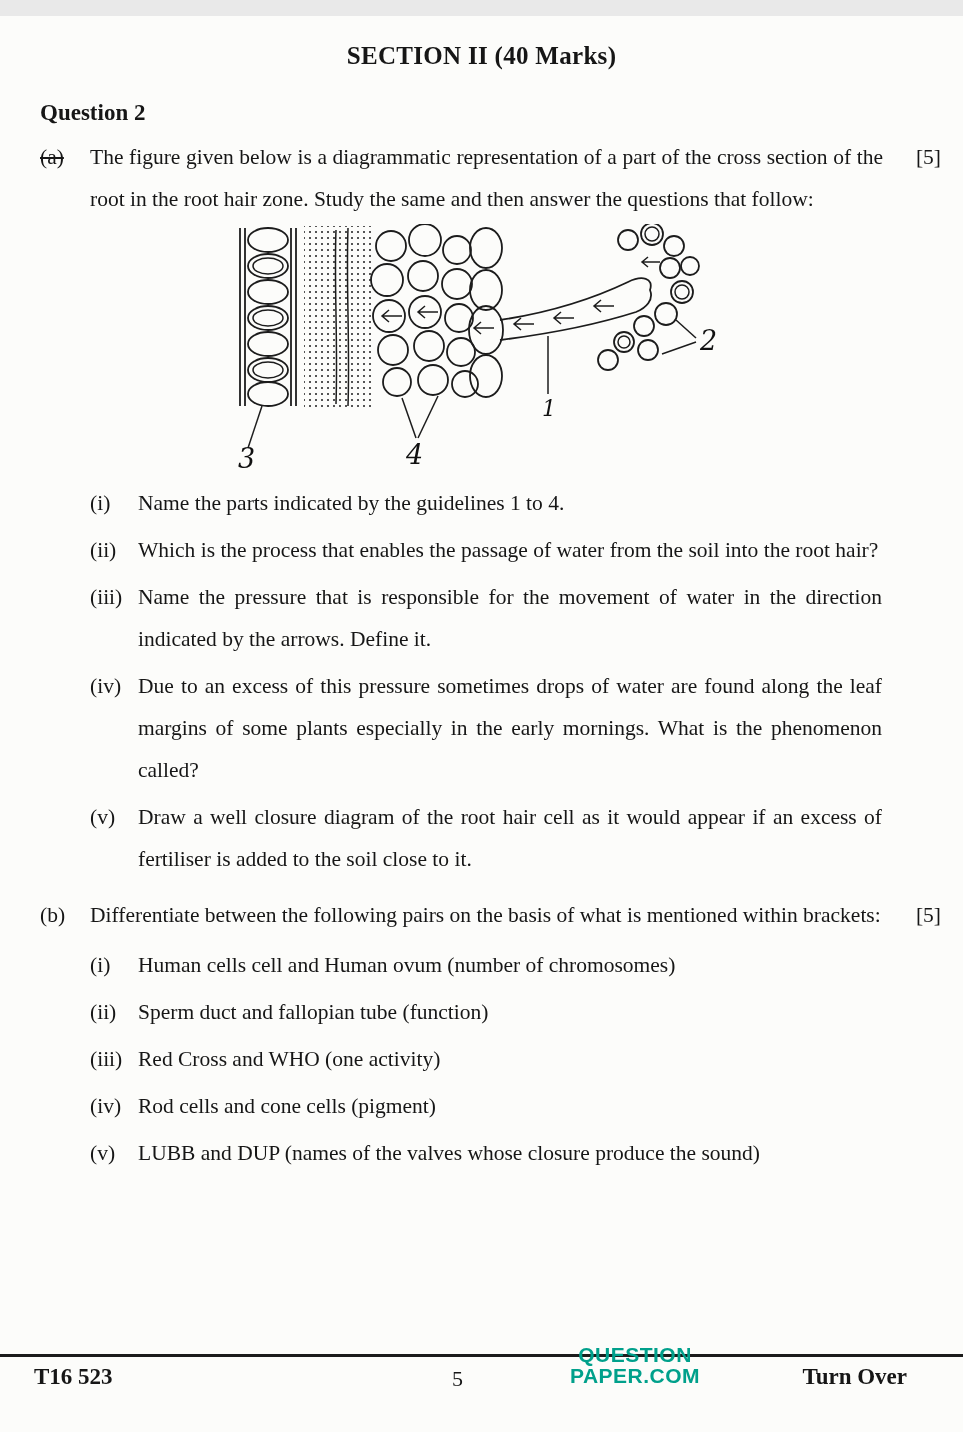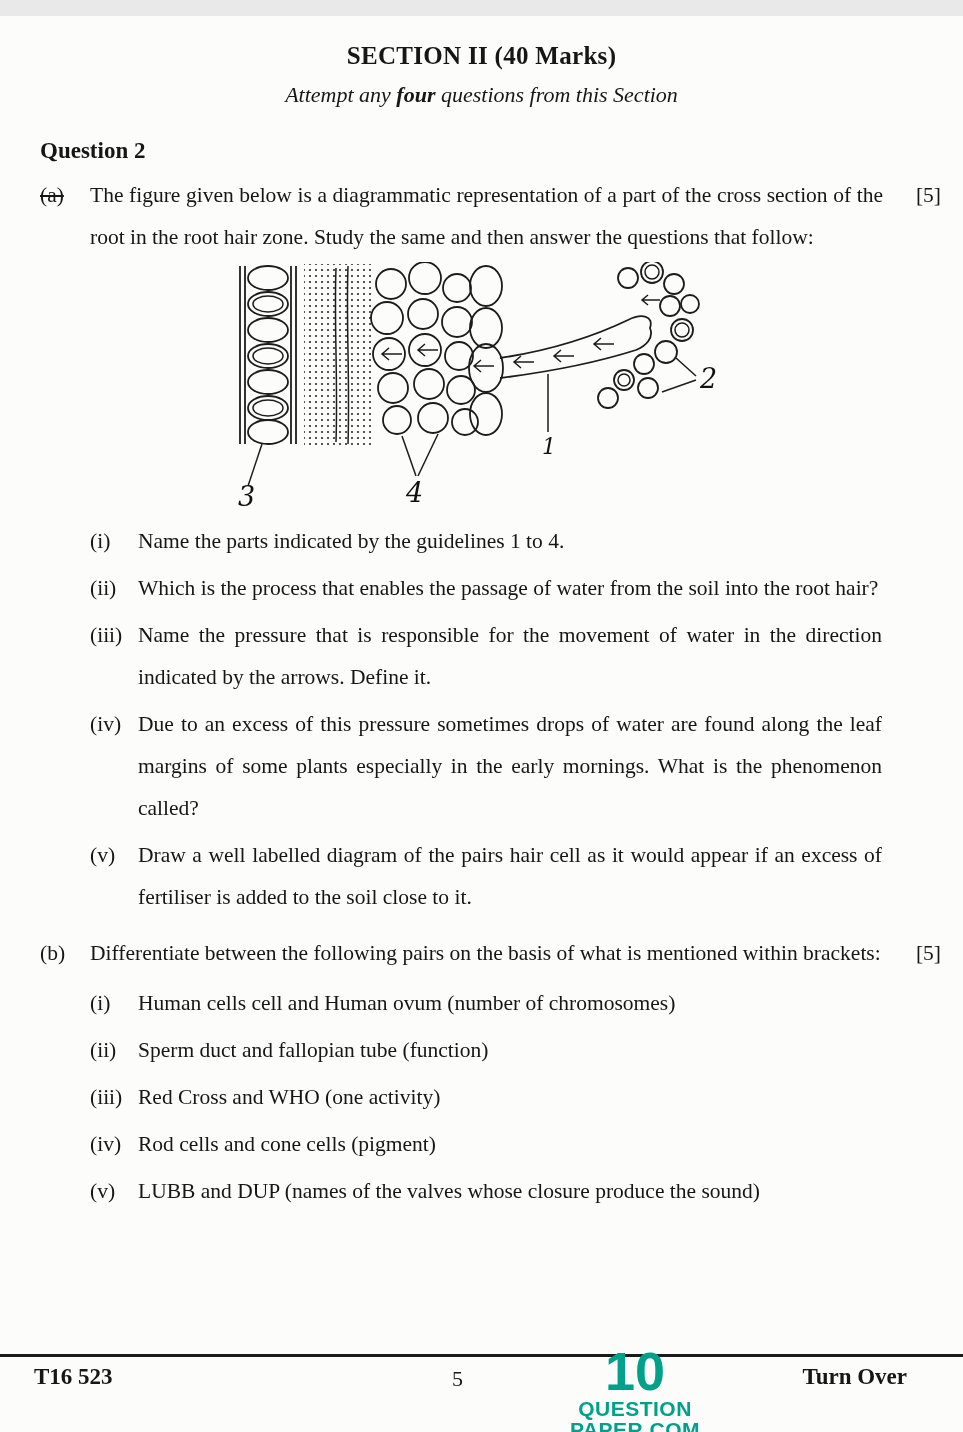--- a/index.html
+++ b/index.html
@@ -72,23 +72,20 @@
   svg text.hand{font-family:"DejaVu Serif",serif;font-style:italic;font-size:27px;fill:#111;}
   svg text.hand-sm{font-family:"DejaVu Serif",serif;font-style:italic;font-size:22px;fill:#111;}
 </style>
 </head>
 <body>
 
 <div class="page">
 
   <div class="section-title">SECTION II (40 Marks)</div>
 
-  <div class="subtitle">
-    <span>Attempt any </span><span class="emph">four</span><span> questions from this Section</span>
-  </div>
 
   <div class="q-heading">Question 2</div>
 
   <div class="qa">
     <span class="q-label struck">(a)</span>
     <span class="q-body">The figure given below is a diagrammatic representation of a part of the cross section of the root in the root hair zone. Study the same and then answer the questions that follow:</span>
     <span class="q-marks">[5]</span>
   </div>
 
   <div class="figure">
@@ -217,21 +214,21 @@
     <div class="item">
       <span class="item-num">(iii)</span>
       <span class="item-text">Name the pressure that is responsible for the movement of water in the direction indicated by the arrows. Define it.</span>
     </div>
     <div class="item">
       <span class="item-num">(iv)</span>
       <span class="item-text">Due to an excess of this pressure sometimes drops of water are found along the leaf margins of some plants especially in the early mornings. What is the phenomenon called?</span>
     </div>
     <div class="item">
       <span class="item-num">(v)</span>
-      <span class="item-text">Draw a well labelled diagram of the pairs hair cell as it would appear if an excess of fertiliser is added to the soil close to it.</span>
+      <span class="item-text">Draw a well closure diagram of the root hair cell as it would appear if an excess of fertiliser is added to the soil close to it.</span>
     </div>
   </div>
 
   <div class="qa b-block">
     <span class="q-label">(b)</span>
     <span class="q-body">Differentiate between the following pairs on the basis of what is mentioned within brackets:</span>
     <span class="q-marks">[5]</span>
   </div>
 
   <div class="items b-items">
@@ -256,17 +253,16 @@
       <span class="item-text">LUBB and DUP (names of the valves whose closure produce the sound)</span>
     </div>
   </div>
 
   <div class="footer-line"></div>
   <div class="footer-code">T16 523</div>
   <div class="footer-page">5</div>
   <div class="footer-turnover">Turn Over</div>
 
   <div class="watermark">
-    <div class="wm-big">10</div>
     <div class="wm-site">QUESTION PAPER.COM</div>
   </div>
 
 </div>
 
 </body></html>

